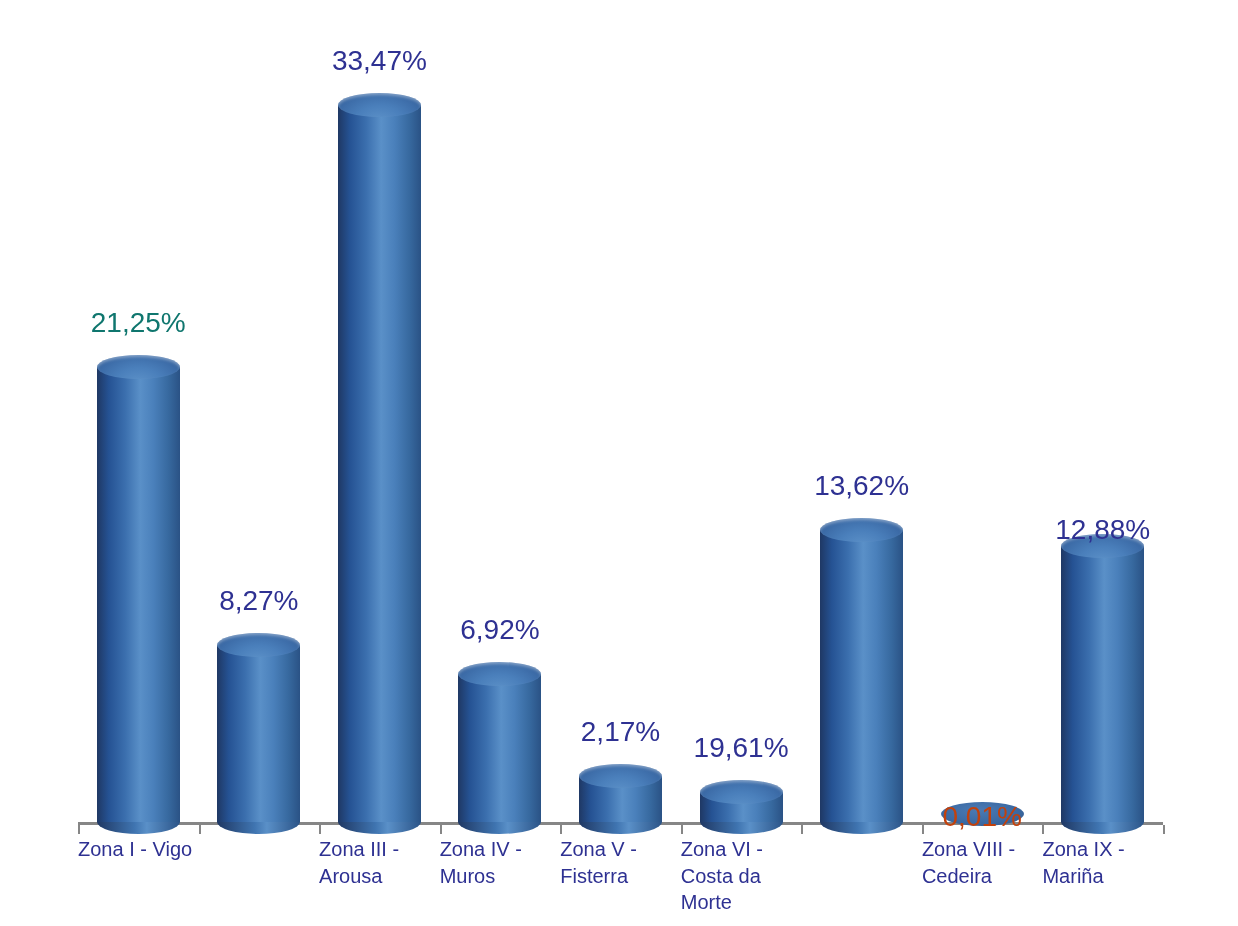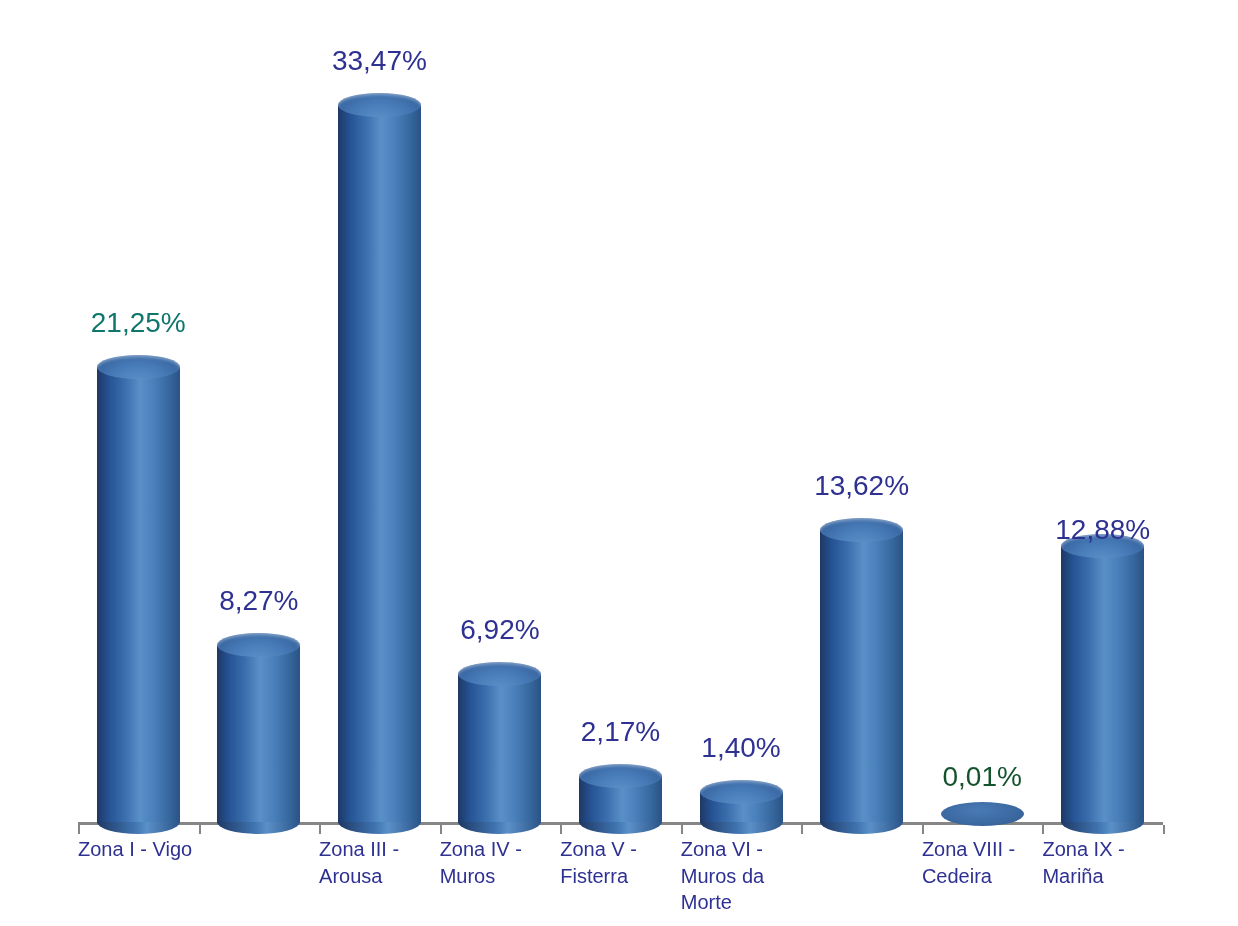--- a/index.html
+++ b/index.html
@@ -159,32 +159,32 @@
         <div class="cyl-body" style="bottom: 0px; height: 46.4861px;"></div>
         <div class="cyl-top" style="height: 24px; top: -12px;"></div>
       </div>
       <div class="value-label" style="left: 530.5px; width: 180px; top: 717.514px; color: rgb(46, 49, 146);">2,17%</div>
       <div class="cat-label" style="left: 560.222px; width: 120.556px; color: rgb(46, 49, 146);">Zona V - Fisterra</div>
       <div class="bar" style="left: 699.556px; width: 83px; bottom: 104px; height: 29.991px;">
         <div class="cyl-bottom" style="height: 24px; bottom: -12px;"></div>
         <div class="cyl-body" style="bottom: 0px; height: 29.991px;"></div>
         <div class="cyl-top" style="height: 24px; top: -12px;"></div>
       </div>
-      <div class="value-label" style="left: 651.056px; width: 180px; top: 734.009px; color: rgb(46, 49, 146);">1,40%</div>
-      <div class="cat-label" style="left: 680.778px; width: 120.556px; color: rgb(46, 49, 146);">Zona VI - Muros da Morte</div>
+      <div class="value-label" style="left: 651.056px; width: 180px; top: 734.009px; color: rgb(46, 49, 146);">19,61%</div>
+      <div class="cat-label" style="left: 680.778px; width: 120.556px; color: rgb(46, 49, 146);">Zona VI - Costa da Morte</div>
       <div class="bar" style="left: 820.111px; width: 83px; bottom: 104px; height: 291.77px;">
         <div class="cyl-bottom" style="height: 24px; bottom: -12px;"></div>
         <div class="cyl-body" style="bottom: 0px; height: 291.77px;"></div>
         <div class="cyl-top" style="height: 24px; top: -12px;"></div>
       </div>
       <div class="value-label" style="left: 771.611px; width: 180px; top: 472.23px; color: rgb(46, 49, 146);">13,62%</div>
       <div class="bar" style="left: 940.667px; width: 83px; bottom: 104px; height: 24px;">
         <div class="cyl-flat" style="height: 24px; bottom: -4px; position: absolute;"></div>
       </div>
-      <div class="value-label" style="left: 892.167px; width: 180px; top: 763px; color: #14532d;">0,01%</div>
+      <div class="value-label" style="left: 892.167px; width: 180px; top: 803px; color: #c2410c;">0,01%</div>
       <div class="cat-label" style="left: 921.889px; width: 120.556px; color: rgb(46, 49, 146);">Zona VIII - Cedeira</div>
       <div class="bar" style="left: 1061.22px; width: 83px; bottom: 104px; height: 275.918px;">
         <div class="cyl-bottom" style="height: 24px; bottom: -12px;"></div>
         <div class="cyl-body" style="bottom: 0px; height: 275.918px;"></div>
         <div class="cyl-top" style="height: 24px; top: -12px;"></div>
       </div>
       <div class="value-label" style="left: 1012.72px; width: 180px; top: 494px; color: rgb(46, 49, 146); margin-top: 22px;">12,88%</div>
       <div class="cat-label" style="left: 1042.44px; width: 120.556px; color: rgb(46, 49, 146);">Zona IX - Mariña</div>
     </div>
 </div>

